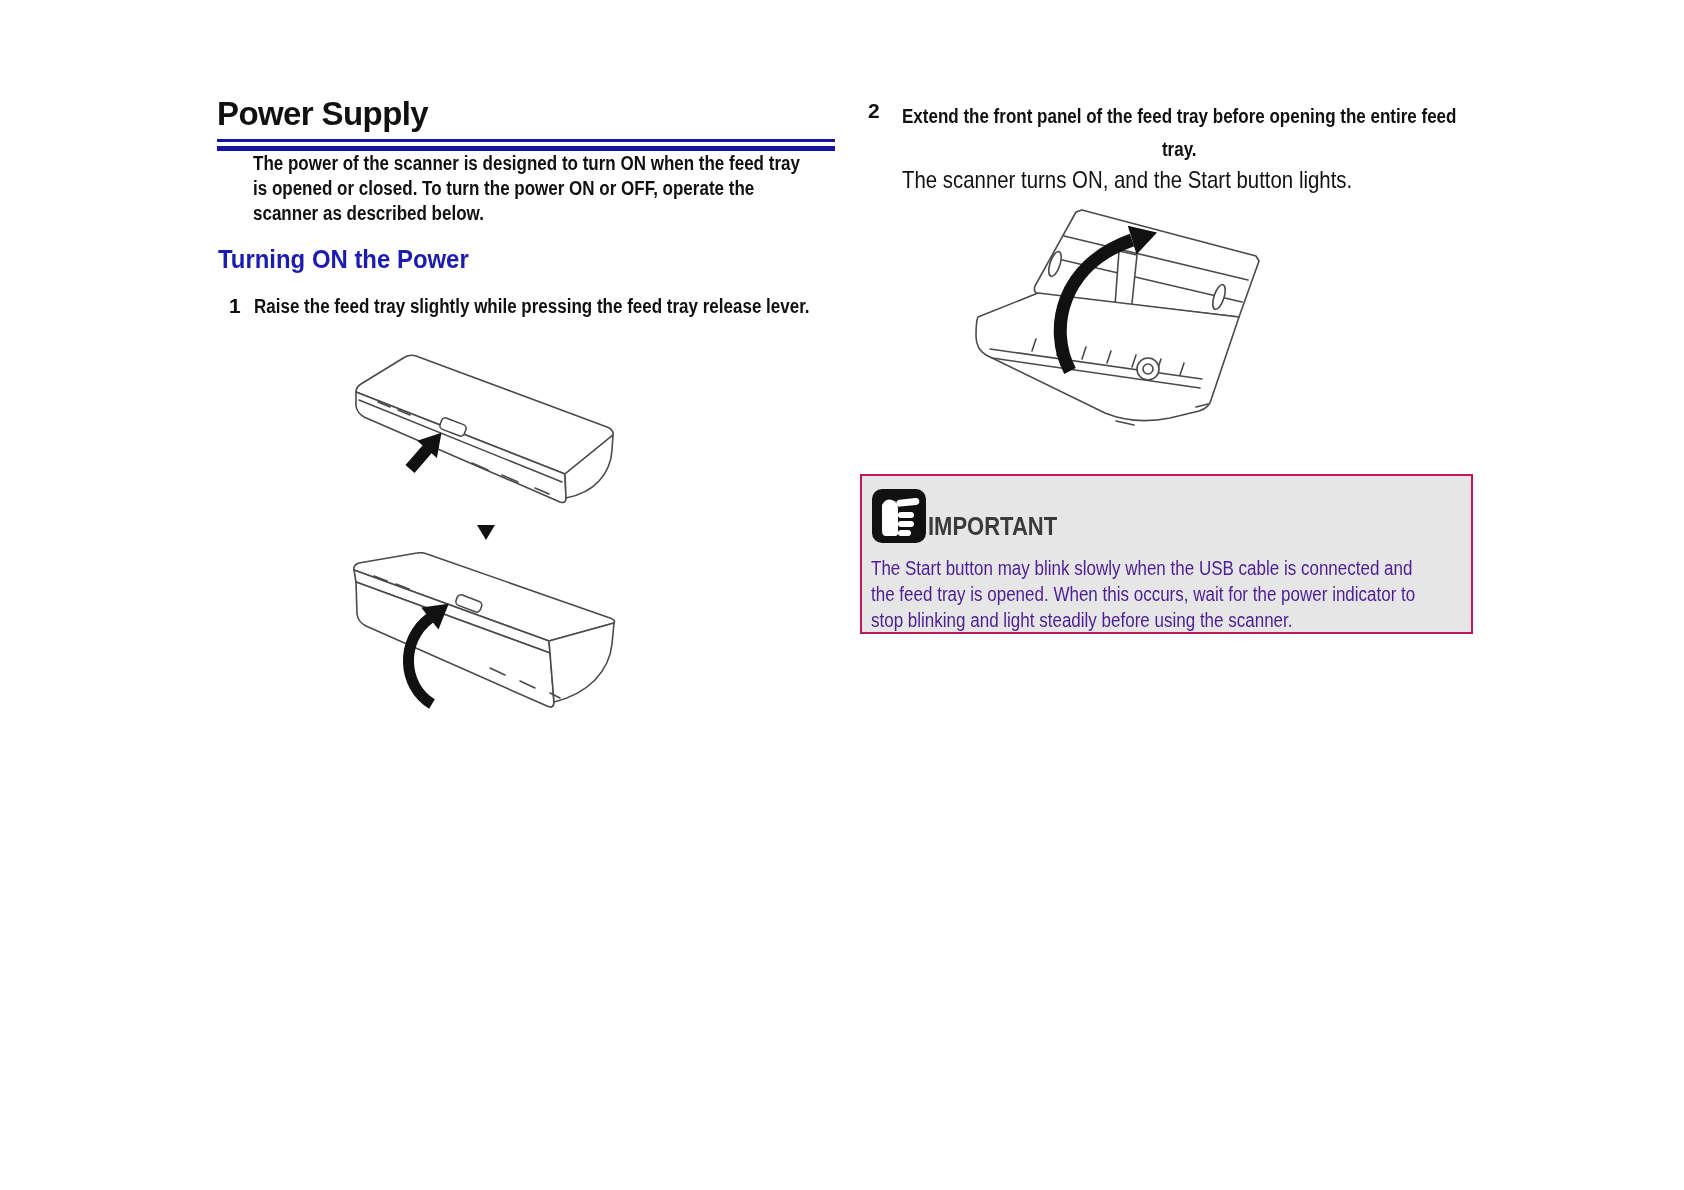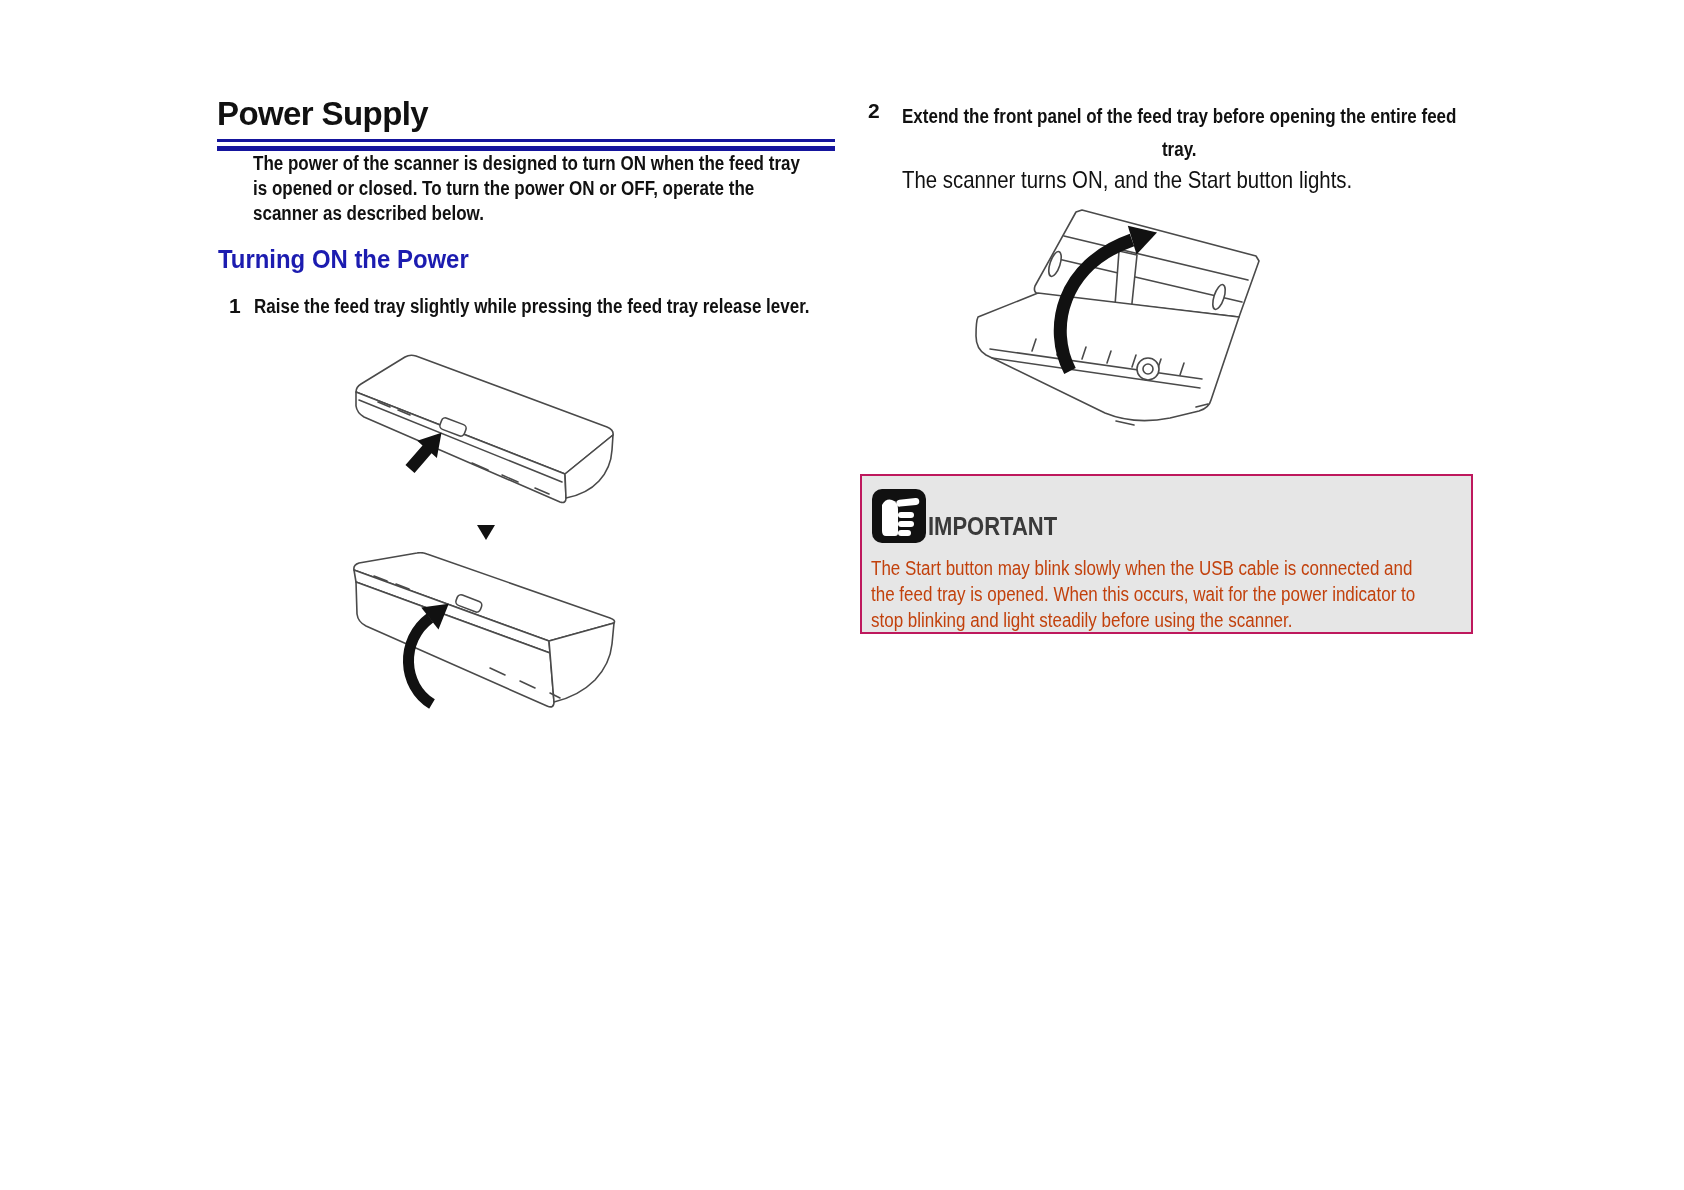--- a/index.html
+++ b/index.html
@@ -27,21 +27,21 @@
   
   .step2-num{left:868px;top:99px;font-size:21px;font-weight:700;}
   .step2-text{left:902px;top:100px;font-size:20px;font-weight:700;line-height:33px;text-align:center;}
   .result-text{left:902px;top:166px;font-size:24px;}
   .figC{left:966px;top:209px;}
   .imp-box{left:860px;top:474px;width:609px;height:156px;background:#e6e6e6;
            border:2px solid #be185d;}
   .imp-icon{left:10px;top:13px;width:54px;height:54px;}
   .imp-title{left:66px;top:36px;font-size:25px;font-weight:700;color:#3a3a3a;
              transform:scaleX(0.88);transform-origin:0 0;white-space:nowrap;}
-  .imp-body{left:9px;top:79px;font-size:20px;line-height:26px;color:#c2410c;}
+  .imp-body{left:9px;top:79px;font-size:20px;line-height:26px;color:#4c1d95;}
 
   .page-num{left:0;top:1144px;width:100%;text-align:center;font-size:29px;font-weight:700;}
 
   .lineart{stroke:#4a4a4a;stroke-width:1.6;fill:#ffffff;stroke-linejoin:round;stroke-linecap:round;}
   .lineart .noline{fill:none;}
 </style>
 </head>
 <body>
 
 <div class="page">

